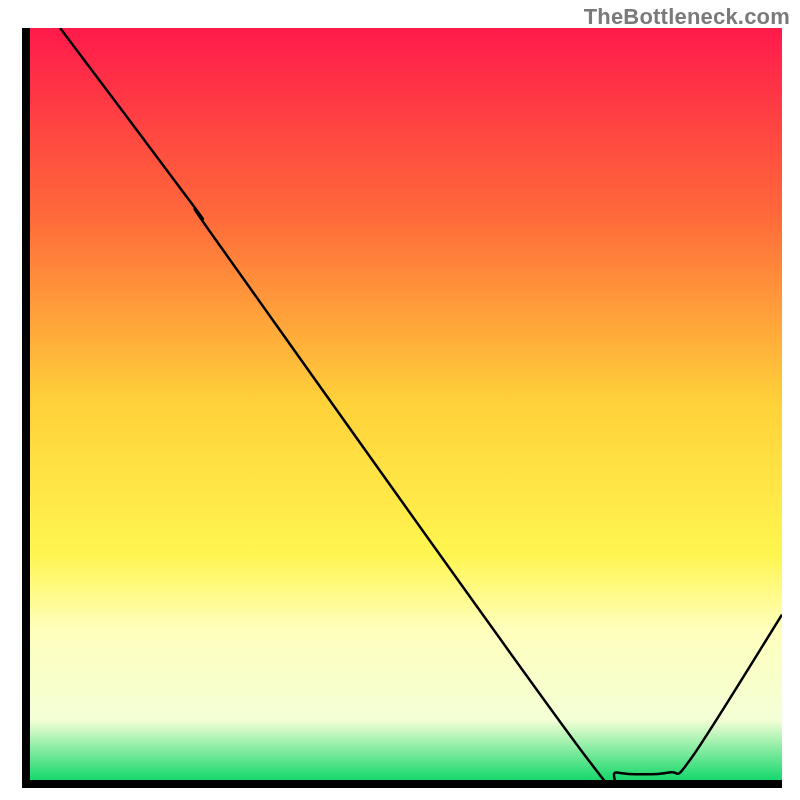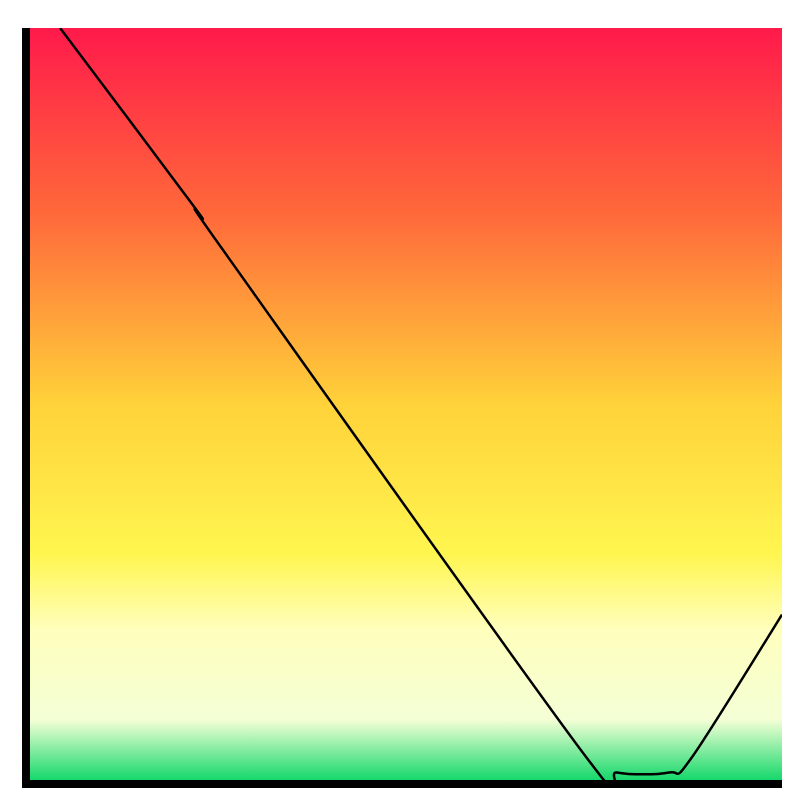--- a/index.html
+++ b/index.html
@@ -51,20 +51,21 @@
     border-radius: 8px;
     background: #e16a74;
     z-index: 4;
   }
 </style>
 </head>
 <body>
 
 <div class="chart-wrap">
 
+  <div class="attribution">TheBottleneck.com</div>
 
   <div class="plot-frame">
     <div class="plot-inner">
 
       <svg id="grad-bg" class="curve" viewBox="0 0 752 752" preserveAspectRatio="none">
         <defs>
           <linearGradient id="heat" x1="0" y1="0" x2="0" y2="1">
               <stop offset="0%" stop-color="#ff1a4b"></stop>
               <stop offset="25%" stop-color="#ff6a3a"></stop>
               <stop offset="50%" stop-color="#ffd23a"></stop>

